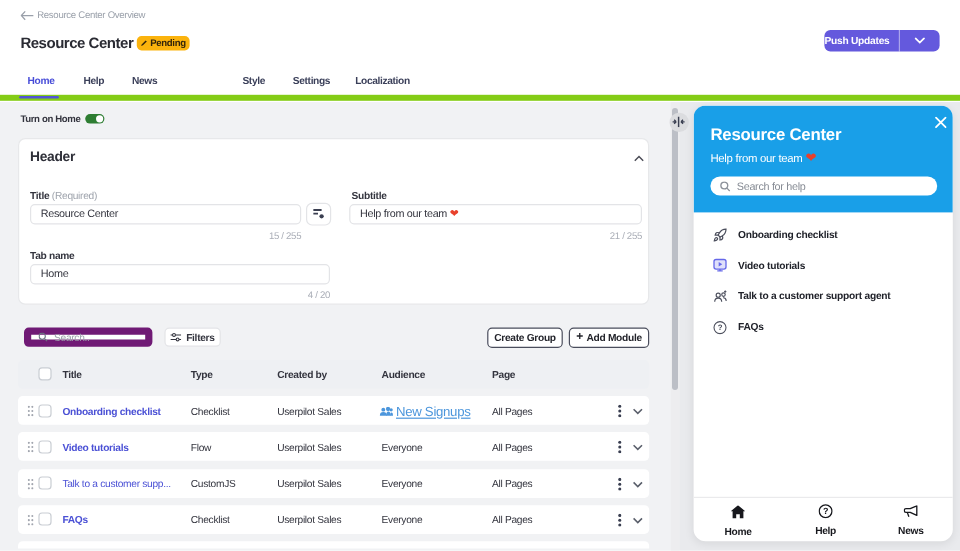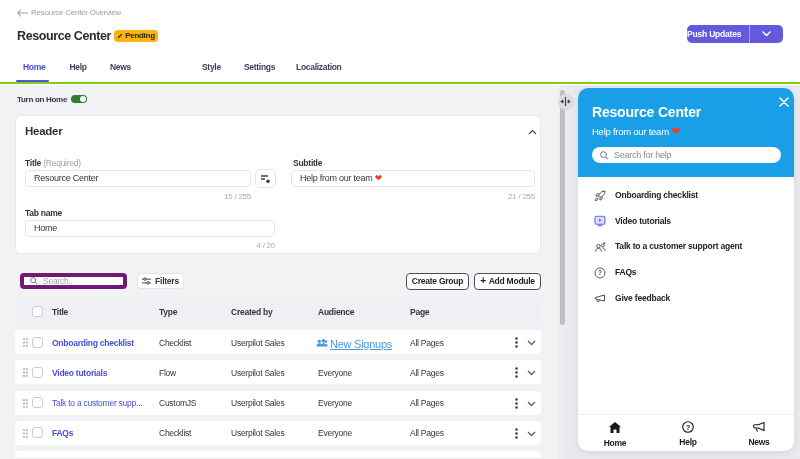--- a/index.html
+++ b/index.html
@@ -3,21 +3,21 @@
 <meta charset="utf-8">
 <style>
   * { margin:0; padding:0; box-sizing:border-box; }
   html,body { width:800px; height:459px; overflow:hidden; }
   body { font-family:"Liberation Sans", sans-serif; position:relative; background:#fff; letter-spacing:-0.25px; }
   .abs { position:absolute; }
 </style>
 </head>
 <body>
 
-<div class="abs" style="left:0;top:0;width:800px;height:84px;background:#fff;border-bottom:2px solid #84cc16;">
+<div class="abs" style="left:0;top:0;width:800px;height:84px;background:#fff;border-bottom:5px solid #84cc16;">
 
   <svg class="abs" style="left:17px;top:9px;" width="11" height="8" viewBox="0 0 11 8">
     <path d="M4 0.5 L0.8 4 L4 7.5 M0.8 4 H11" stroke="#9AA0AA" stroke-width="1.1" fill="none"></path>
   </svg>
   <div class="abs" style="left:31px;top:8px;font-size:8px;color:#9AA0AA;">Resource Center Overview</div>
 
   <div class="abs" style="left:17px;top:29px;font-size:12.5px;font-weight:bold;color:#2A2B33;letter-spacing:-0.4px;">Resource Center</div>
 
   <div class="abs" style="left:114px;top:29.5px;width:44px;height:12.5px;background:#FBB30D;border-radius:4px;display:flex;align-items:center;justify-content:center;white-space:nowrap;">
     <svg width="6" height="6" viewBox="0 0 10 10" style="margin-right:2px;flex:none;">
@@ -73,21 +73,21 @@
 
     <div class="abs" style="left:277px;top:42px;font-size:8.5px;font-weight:bold;color:#33343E;">Subtitle</div>
     <div class="abs" style="left:275px;top:54px;width:244px;height:17px;background:#fff;border:1px solid #E3E4E7;border-radius:4px;font-size:9px;color:#33343E;line-height:15px;padding-left:8px;">Help from our team <span style="color:#E8412C;">❤</span></div>
     <div class="abs" style="left:447px;top:76px;width:72px;text-align:right;font-size:8px;color:#A9ADB6;">21 / 255</div>
 
     <div class="abs" style="left:9px;top:92px;font-size:8.5px;font-weight:bold;color:#33343E;">Tab name</div>
     <div class="abs" style="left:9px;top:104px;width:250px;height:17px;background:#fff;border:1px solid #E3E4E7;border-radius:4px;font-size:9px;color:#33343E;line-height:15px;padding-left:8px;">Home</div>
     <div class="abs" style="left:187px;top:125px;width:72px;text-align:right;font-size:8px;color:#A9ADB6;">4 / 20</div>
   </div>
 
-  <div class="abs" style="left:20px;top:188px;width:107px;height:16px;background:#fff;border:4px solid #701a75;border-radius:4px;display:flex;align-items:center;">
+  <div class="abs" style="left:20px;top:188px;width:107px;height:16px;background:#fff;border:6px solid #701a75;border-radius:4px;display:flex;align-items:center;">
     <svg width="8" height="8" viewBox="0 0 10 10" style="margin:0 5px 0 6px;flex:none;">
         <circle cx="4" cy="4" r="3.2" stroke="#6B7280" stroke-width="1.2" fill="none"></circle>
         <path d="M6.4 6.4 L9 9" stroke="#6B7280" stroke-width="1.2"></path>
       </svg>
     <span style="font-size:8.5px;color:#9CA1AB;">Search..</span>
   </div>
   <div class="abs" style="left:137px;top:188px;width:47px;height:16px;background:#fff;border:1px solid #E3E4E7;border-radius:4px;display:flex;align-items:center;justify-content:center;">
     <svg width="9" height="8" viewBox="0 0 12 10" style="margin-right:4px;flex:none;">
         <path d="M0 2.5 H12 M0 7.5 H12" stroke="#33343E" stroke-width="1.2"></path>
         <circle cx="4" cy="2.5" r="1.6" fill="#fff" stroke="#33343E" stroke-width="1.2"></circle>
@@ -294,29 +294,20 @@
   </div>
       <div style="position:relative;height:25.7px;">
     <div style="position:absolute;left:15px;top:6px;width:13px;height:13px;display:flex;align-items:center;justify-content:center;">
           <svg width="12" height="12" viewBox="0 0 24 24" fill="none">
             <circle cx="12" cy="12" r="10" stroke="#4B4E5C" stroke-width="1.8"></circle>
             <text x="12" y="16.5" text-anchor="middle" font-size="13" font-weight="bold" fill="#4B4E5C">?</text>
           </svg>
         </div>
     <span style="position:absolute;left:37px;top:7px;font-size:8.5px;font-weight:bold;color:#20222A;letter-spacing:-0.2px;">FAQs</span>
   </div>
-      <div style="position:relative;height:25.7px;">
-    <div style="position:absolute;left:15px;top:6px;width:13px;height:13px;display:flex;align-items:center;justify-content:center;">
-          <svg width="12" height="12" viewBox="0 0 24 24" fill="none" stroke="#4B4E5C" stroke-width="2" stroke-linejoin="round">
-            <path d="m3 11 18-5v12L3 14v-3z"></path>
-            <path d="M11.6 16.8a3 3 0 1 1-5.8-1.6"></path>
-          </svg>
-        </div>
-    <span style="position:absolute;left:37px;top:7px;font-size:8.5px;font-weight:bold;color:#20222A;letter-spacing:-0.2px;">Give feedback</span>
-  </div>
     </div>
 
   <div class="abs" style="left:0;top:326px;width:216px;border-top:1px solid #EAEAEC;height:37px;">
     <div class="abs" style="left:22px;top:4px;width:30px;text-align:center;">
       <svg width="12" height="11" viewBox="0 0 12 11">
           <path d="M6 0 L12 5 H10.5 V11 H7.5 V7.5 H4.5 V11 H1.5 V5 H0 Z" fill="#17181D"></path>
         </svg>
       <div style="font-size:8.5px;font-weight:bold;color:#17181D;margin-top:1px;">Home</div>
     </div>
     <div class="abs" style="left:95px;top:4px;width:30px;text-align:center;">

